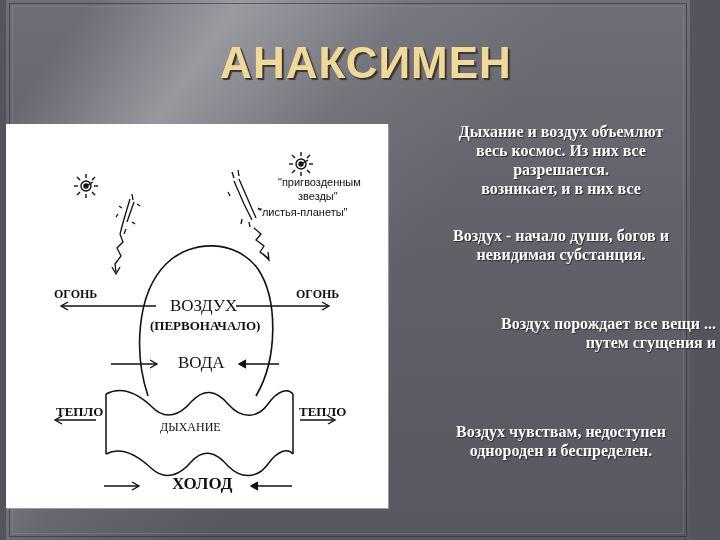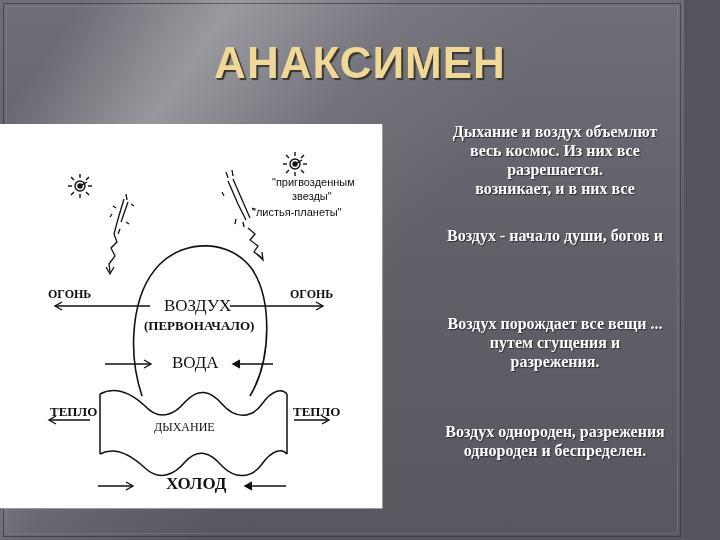--- a/index.html
+++ b/index.html
@@ -2,21 +2,21 @@
 <html><head>
   <meta charset="utf-8">
   <style>
     html, body { margin: 0; padding: 0; }
     body {
       width: 720px; height: 540px; overflow: hidden; position: relative;
       background: #54545c;
       font-family: "Liberation Serif", serif;
     }
     .slide {
-      position: absolute; left: 0; top: 0; width: 684px; height: 540px;
+      position: absolute; left: 6px; top: 0; width: 684px; height: 540px;
       background:
         linear-gradient(125deg, rgba(255,255,255,0.0) 0%, rgba(255,255,255,0.0) 8%, rgba(190,190,196,0.55) 22%, rgba(150,150,158,0.25) 38%, rgba(255,255,255,0.0) 55%),
         linear-gradient(180deg, #6e6e76 0%, #62626a 40%, #57575f 100%);
     }
     .slide-frame {
       position: absolute; left: 3px; top: 3px; right: 3px; bottom: 3px;
       border: 1px solid rgba(40,40,46,0.55);
       pointer-events: none;
     }
     .slide-frame-inner {
@@ -167,25 +167,25 @@
 
   <div class="text-block" style="top:122px;">
     <span class="line">Дыхание и воздух объемлют</span>
     <span class="line">весь космос. Из них все</span>
     <span class="line">разрешается.</span>
     <span class="line">возникает, и в них все</span>
   </div>
 
   <div class="text-block" style="top:226px;">
     <span class="line">Воздух - начало души, богов и</span>
+    <span class="line">невидимая субстанция.</span>
   </div>
 
-  <div class="text-block" style="top:314px;">
+  <div class="text-block" style="top:314px;text-align:right;">
     <span class="line">Воздух порождает все вещи ...</span>
     <span class="line">путем сгущения и</span>
-    <span class="line">разрежения.</span>
   </div>
 
   <div class="text-block" style="top:422px;">
-    <span class="line">Воздух однороден, разрежения</span>
+    <span class="line">Воздух чувствам, недоступен</span>
     <span class="line">однороден и беспределен.</span>
   </div>
 </div>
 
 </body></html>

